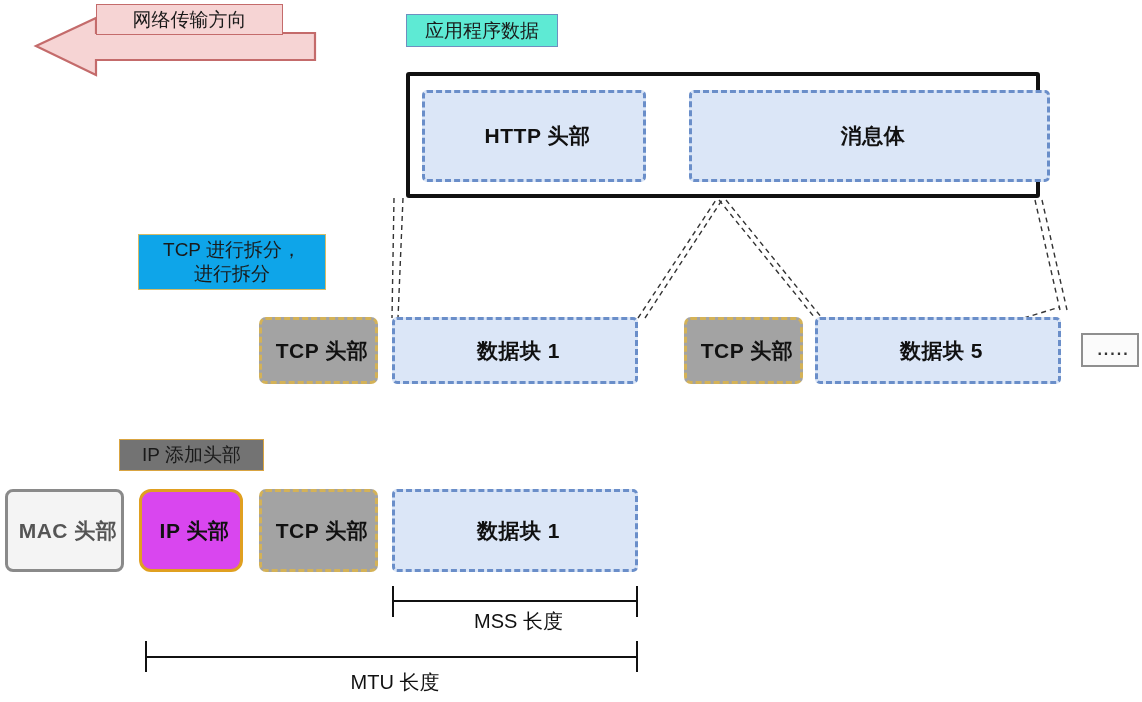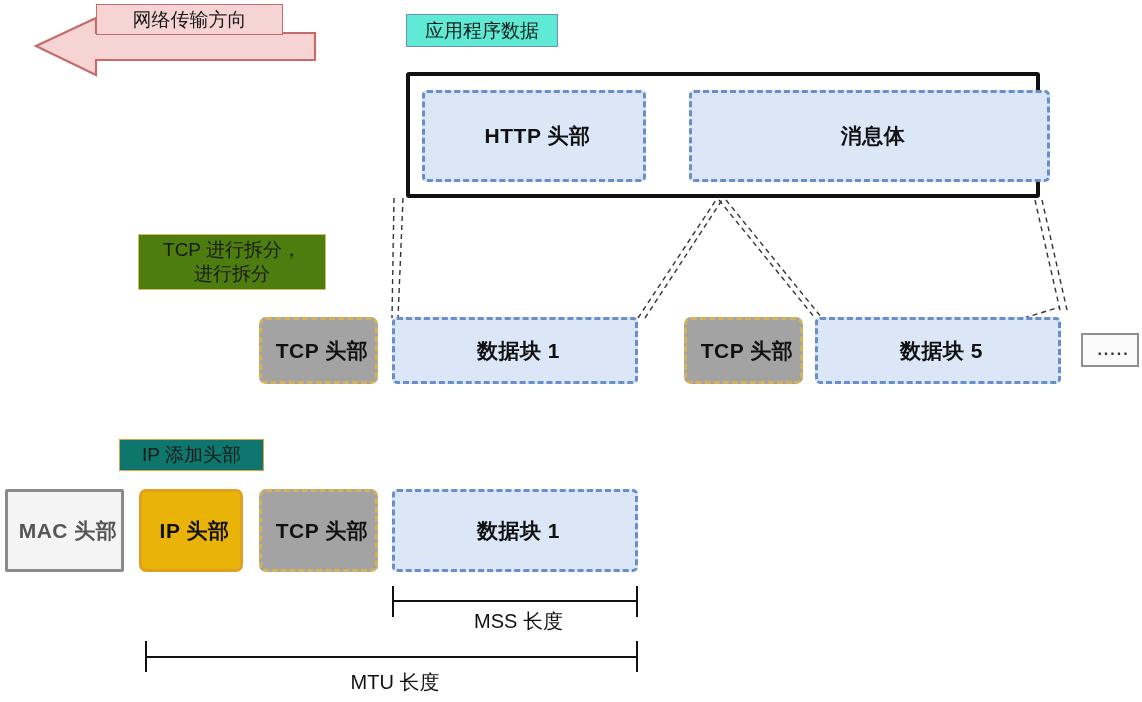--- a/index.html
+++ b/index.html
@@ -13,39 +13,39 @@
   .ctr{display:flex;align-items:center;justify-content:center;text-align:center;padding-left:7px;}
 
   
   .label-box{
     border:1.5px solid #999;
     font-size:19px;color:#1a1a1a;line-height:1.25;
     padding:2px 6px;
   }
   .label-pink{background:#f6d4d4;border-color:#c46b6b;}
   .label-blue{background:#5eead4;border-color:#6f8fc0;margin-left:8px;}
-  .label-cream{background:#4d7c0f;border-color:#d6bb66;}
-  .label-peach{background:#0f766e;border-color:#d9a441;}
+  .label-cream{background:#0ea5e9;border-color:#d6bb66;}
+  .label-peach{background:#737373;border-color:#d9a441;}
 
   
   .blk{
     font-size:21px;font-weight:bold;color:#111;
     letter-spacing:.5px;
   }
   .blk-blue{
     background:#dbe6f7;border:3px dashed #6a8ec9;border-radius:5px;
   }
   .blk-cream{
     background:#a3a3a3;border:3px dashed #d4b257;border-radius:7px;
   }
   .blk-ip{
-    background:#eab308;border:3px solid #e0a020;border-radius:7px;
+    background:#d946ef;border:3px solid #e0a020;border-radius:12px;
   }
   .blk-mac{
-    background:#f4f4f4;border:3px solid #8a8a8a;border-radius:2px;color:#555;
+    background:#f4f4f4;border:3px solid #8a8a8a;border-radius:8px;color:#555;
   }
   .blk-dots{
     background:#fbfbfb;border:2px solid #8f8f8f;
     font-size:16px;color:#333;letter-spacing:2px;font-weight:bold;
   }
 
   
   .outer-box{
     border:4px solid #111;border-radius:3px;background:transparent;
   }

